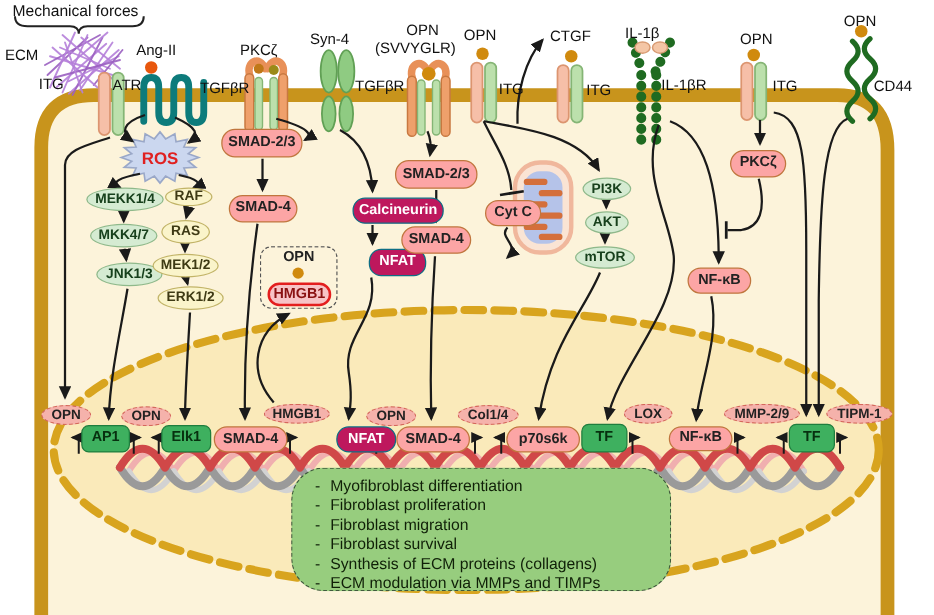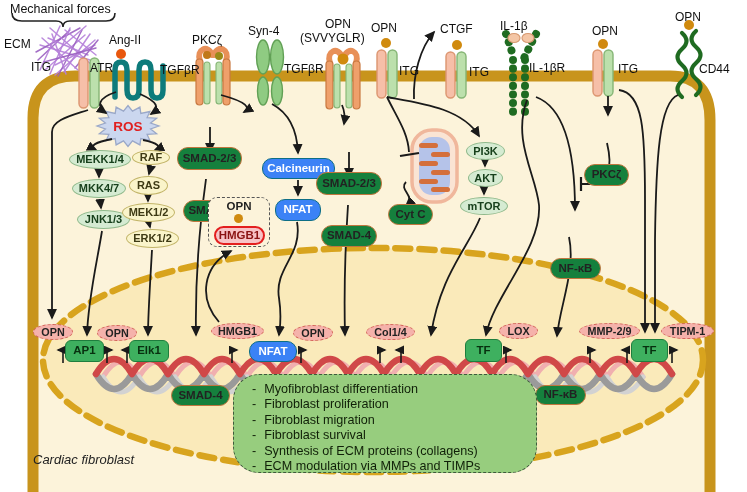--- a/index.html
+++ b/index.html
@@ -2,24 +2,24 @@
 <html><head>
 <meta charset="utf-8">
 <style>
   html,body{margin:0;padding:0;background:#fff;}
   #stage{position:relative;width:747px;height:492px;overflow:hidden;background:#fff;
          font-family:"Liberation Sans",sans-serif;}
   #baseSvg{position:absolute;left:0;top:0;}
   .lbl{position:absolute;font-size:12px;color:#111;white-space:nowrap;line-height:1;}
   .node{position:absolute;display:flex;align-items:center;justify-content:center;
         box-sizing:border-box;font-size:11.5px;font-weight:600;white-space:nowrap;color:#222;line-height:1;}
-  .orange{background:#15803d;border:1.6px solid #C0763E;border-radius:11px;margin-top:44px;}
+  .orange{background:#fca5a5;border:1.6px solid #C0763E;border-radius:11px;}
   .pgreen{background:#D5EBD2;border:1.4px solid #8FB98B;border-radius:50%;color:#17401C;font-weight:600;font-size:11px;}
   .pyellow{background:#FAF4CA;border:1.4px solid #C2B468;border-radius:50%;color:#3E3A14;font-weight:600;font-size:11px;}
-  .teal{background:#3b82f6;border:1.5px solid #0E6E85;border-radius:10px;color:#fff;}
+  .teal{background:#be185d;border:1.5px solid #0E6E85;border-radius:10px;color:#fff;margin-left:20px;}
   .tfgreen{background:#3EB05F;border:1.6px solid #1E7E3E;border-radius:6px;color:#07300F;font-weight:700;}
   .dpink{background:#F5B2AB;border:1.4px dashed #D4685C;border-radius:50%;font-size:10.8px;font-weight:600;color:#222;}
   .hmgb1c{background:#F7C3C6;border:2.2px solid #E31E1E;border-radius:10px;color:#8A1212;font-weight:700;font-size:11.5px;}
   .dashbox{position:absolute;box-sizing:border-box;border:1.3px dashed #555;border-radius:9px;background:#FCF3DA;}
   .rosTxt{position:absolute;display:flex;align-items:center;justify-content:center;
           color:#E02020;font-weight:700;font-size:13.5px;}
   #outbox{position:absolute;left:233px;top:374px;width:304px;height:99px;box-sizing:border-box;
           background:#97CD7E;border:1.5px dashed #3F5A3C;border-radius:26px;
           padding:7px 10px 0 18px;color:#102008;}
   #outbox .oline{display:flex;gap:8px;font-size:12.6px;line-height:15.4px;font-weight:500;}
@@ -300,15 +300,14 @@
   <div class="oline">
         <span>-</span>
         <span>Synthesis of ECM proteins (collagens)</span>
       </div>
   <div class="oline">
         <span>-</span>
         <span>ECM modulation via MMPs and TIMPs</span>
       </div>
 </div>
 
-<div id="cellLbl">Cardiac fibroblast</div>
 
 </div>
 
 </body></html>

